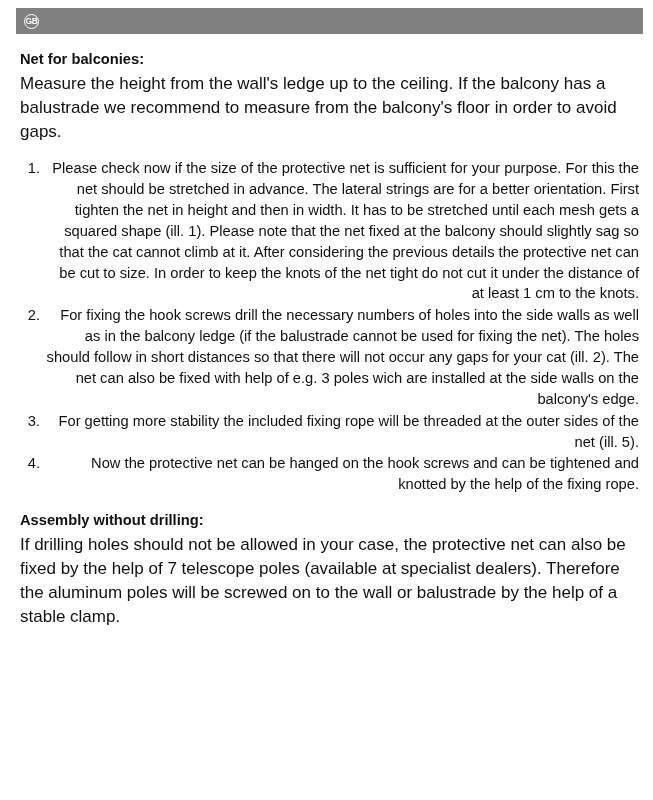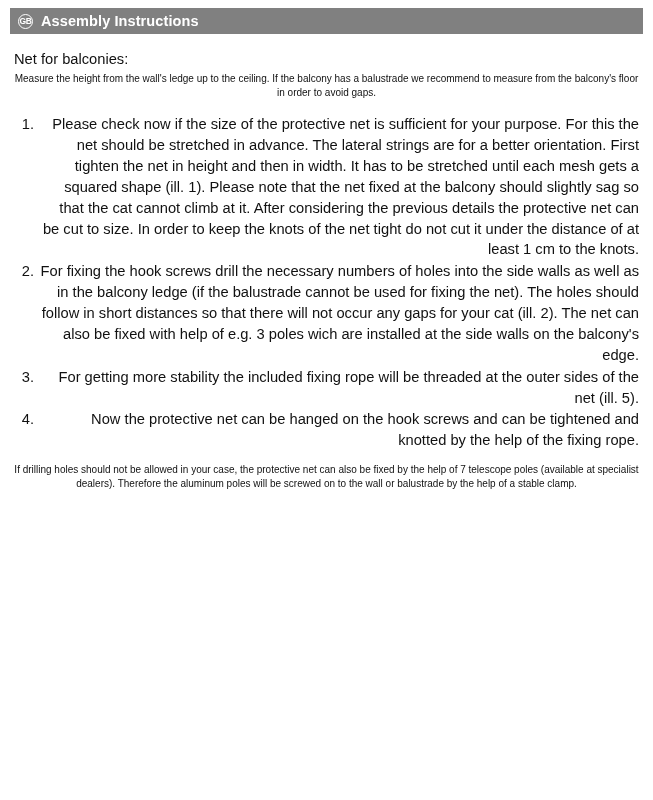--- a/index.html
+++ b/index.html
@@ -11,21 +11,21 @@
     width: 653px;
     height: 800px;
     font-family: "Liberation Sans", sans-serif;
     color: #111111;
     -webkit-font-smoothing: antialiased;
   }
   .page {
     width: 653px;
     height: 572px;
     box-sizing: border-box;
-    padding: 8px 10px 0 10px;
+    padding: 8px 10px 0 16px;
     position: relative;
   }
 
   
   .header-bar {
     background: #808080;
     color: #ffffff;
     height: 26px;
     display: flex;
     align-items: center;
@@ -53,29 +53,29 @@
     font-weight: bold;
     letter-spacing: 0.1px;
   }
 
   
   .content {
     padding: 0 4px 0 4px;
   }
   h2.section-heading {
     font-size: 14.7px;
-    font-weight: normal;
+    font-weight: bold;
     margin: 16px 0 2px 0;
     line-height: 1.35;
   }
   p.para {
-    font-size: 10px;
+    font-size: 17px;
     line-height: 1.42;
     margin: 0 0 14px 0;
-    text-align: center;
+    text-align: left;
   }
   .spacer-4 { height: 4px; }
 
   
   ol.steps {
     list-style: none;
     margin: 0 0 12px 0;
     padding: 0;
   }
   ol.steps > li {
@@ -98,21 +98,20 @@
     text-align: right;
   }
 </style>
 </head>
 <body>
 
 <div class="page">
 
   <div class="header-bar">
     <span class="flag-badge">GB</span>
-    <span class="header-title">Assembly Instructions</span>
   </div>
 
   <div class="content">
 
     <h2 class="section-heading">Net for balconies:</h2>
     <p class="para">Measure the height from the wall's ledge up to the ceiling. If the balcony has a balustrade we recommend to measure from the balcony's floor in order to avoid gaps.</p>
 
 
     <ol class="steps">
       <li>
@@ -126,19 +125,20 @@
       <li>
         <span class="num">3.</span>
         <span class="txt">For getting more stability the included fixing rope will be threaded at the outer sides of the net (ill. 5).</span>
       </li>
       <li>
         <span class="num">4.</span>
         <span class="txt">Now the protective net can be hanged on the hook screws and can be tightened and knotted by the help of  the fixing rope.</span>
       </li>
     </ol>
 
+    <h2 class="section-heading">Assembly without drilling:</h2>
     <p class="para">If drilling holes should not be allowed in your case, the protective net can also be fixed by the help of 7 telescope poles (available at specialist dealers). Therefore the aluminum poles will be screwed on to the wall or balustrade by the help of a stable clamp.</p>
 
     <div class="spacer-4"></div>
 
 
   </div>
 </div>
 
 </body></html>

